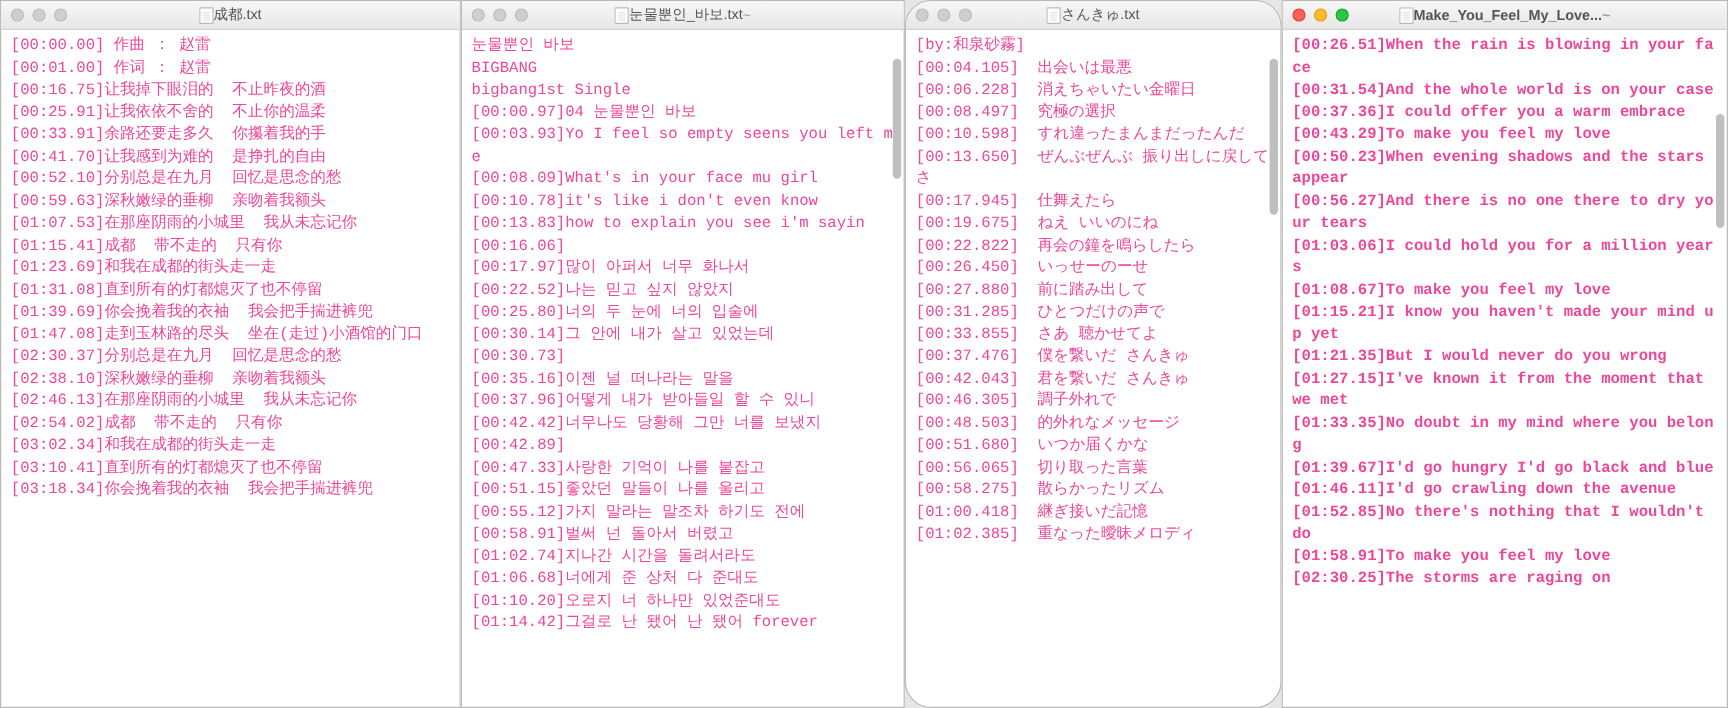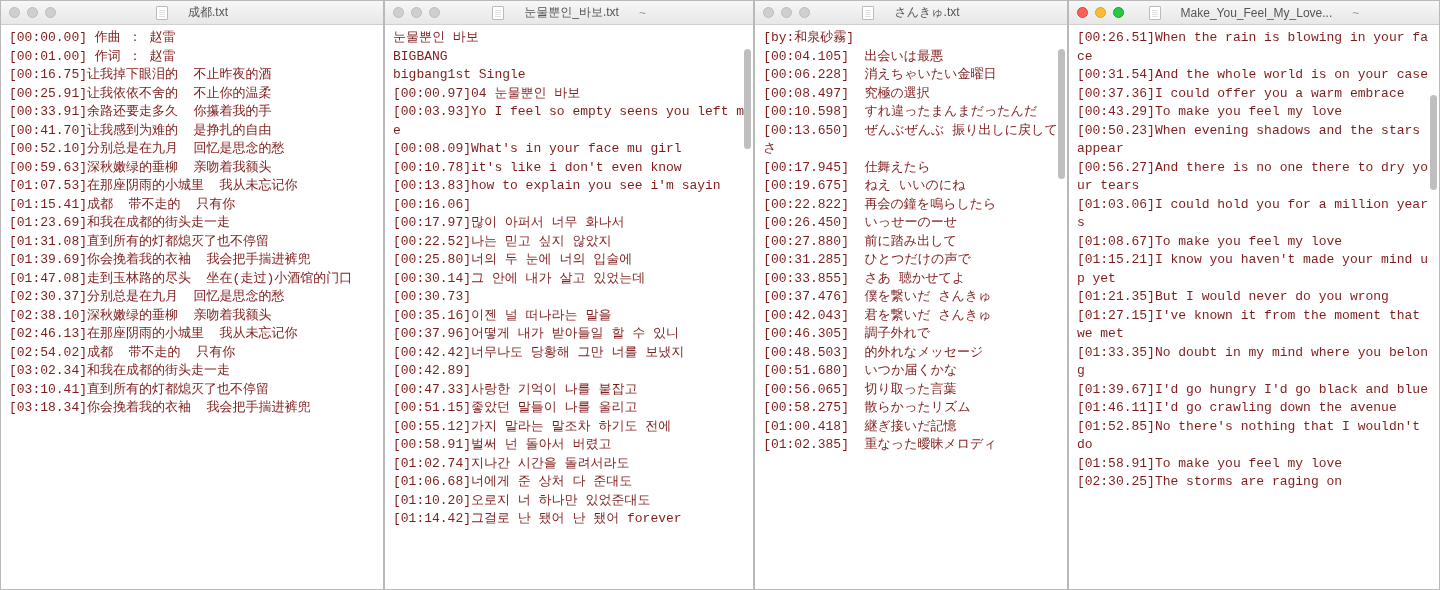--- a/index.html
+++ b/index.html
@@ -11,26 +11,26 @@
     background:#fff; height:100%; overflow:hidden; }
   .titlebar { height:24px; display:flex; align-items:center;
     background:linear-gradient(#f7f7f7,#e7e7e7); border-bottom:1px solid #d0d0d0;
     font-family:-apple-system,Helvetica,Arial,sans-serif; font-size:12px;
     color:#555; position:relative; }
   .lights { position:absolute; left:8px; display:flex; gap:7px; align-items:center; }
   .dot { width:11px; height:11px; border-radius:50%; background:#cfcfcf; border:1px solid #bdbdbd; }
   .win.focused .dot.r { background:#ff5f57; border-color:#e24238; }
   .win.focused .dot.y { background:#ffbd2e; border-color:#e1a116; }
   .win.focused .dot.g { background:#28c940; border-color:#12a62b; }
-  .titlecenter { margin:0 auto; display:flex; align-items:center; gap:20px; max-width:75%; overflow:hidden; white-space:nowrap; text-overflow:ellipsis;}
+  .titlecenter { margin:0 auto; display:flex; align-items:center; gap:0; max-width:75%; overflow:hidden; white-space:nowrap; text-overflow:ellipsis;}
   .doc-icon { width:12px; height:14px; background:#fff; border:1px solid #bbb; border-radius:1px; position:relative; flex:0 0 auto;}
   .doc-icon::after{content:"";position:absolute;top:3px;left:2px;right:2px;height:1px;background:#e1e1e1;box-shadow:0 2px 0 #e1e1e1,0 4px 0 #e1e1e1,0 6px 0 #e1e1e1;}
   .dirty { color:#9e9e9e; }
   .editor { flex:1; padding:4px 6px 4px 8px; overflow:hidden; line-height:18.5px;
-    color:#7f1d1d; white-space:pre-wrap; word-break:break-all; }
+    color:#ec4899; white-space:pre-wrap; word-break:break-all; }
   .editor .line { display:block; }
   .scrollbar { position:absolute; right:2px; width:7px; background:rgba(0,0,0,.25);
     border-radius:4px; }
 </style>
 </head>
 <body>
 
 <div class="desk" id="desk">
     <div class="win" style="width: 388px; position: relative;">
       <div class="titlebar">
@@ -55,36 +55,36 @@
         </div>
         <div class="titlecenter">
           <span class="doc-icon"></span>
           <span>눈물뿐인_바보.txt</span>
           <span class="dirty">~</span>
         </div>
       </div>
       <div class="editor"><span class="line">눈물뿐인 바보</span><span class="line">BIGBANG</span><span class="line">bigbang1st Single</span><span class="line">[00:00.97]04 눈물뿐인 바보</span><span class="line">[00:03.93]Yo I feel so empty seens you left me</span><span class="line">[00:08.09]What's in your face mu girl</span><span class="line">[00:10.78]it's like i don't even know</span><span class="line">[00:13.83]how to explain you see i'm sayin</span><span class="line">[00:16.06]</span><span class="line">[00:17.97]많이 아퍼서 너무 화나서</span><span class="line">[00:22.52]나는 믿고 싶지 않았지</span><span class="line">[00:25.80]너의 두 눈에 너의 입술에</span><span class="line">[00:30.14]그 안에 내가 살고 있었는데</span><span class="line">[00:30.73]</span><span class="line">[00:35.16]이젠 널 떠나라는 말을</span><span class="line">[00:37.96]어떻게 내가 받아들일 할 수 있니</span><span class="line">[00:42.42]너무나도 당황해 그만 너를 보냈지</span><span class="line">[00:42.89]</span><span class="line">[00:47.33]사랑한 기억이 나를 붙잡고</span><span class="line">[00:51.15]좋았던 말들이 나를 울리고</span><span class="line">[00:55.12]가지 말라는 말조차 하기도 전에</span><span class="line">[00:58.91]벌써 넌 돌아서 버렸고</span><span class="line">[01:02.74]지나간 시간을 돌려서라도</span><span class="line">[01:06.68]너에게 준 상처 다 준대도</span><span class="line">[01:10.20]오로지 너 하나만 있었준대도</span><span class="line">[01:14.42]그걸로 난 됐어 난 됐어 forever</span></div>
       <div class="scrollbar" style="top: 48px; height: 100px;"></div>
     </div>
-    <div class="win" style="width: 317px; position: relative;">
+    <div class="win" style="width: 317px; position: relative; border-radius: 22px;">
       <div class="titlebar">
         <div class="lights">
           <span class="dot r"></span>
           <span class="dot y"></span>
           <span class="dot g"></span>
         </div>
         <div class="titlecenter">
           <span class="doc-icon"></span>
           <span>さんきゅ.txt</span>
         </div>
       </div>
       <div class="editor"><span class="line">[by:和泉砂霧]</span><span class="line">[00:04.105]  出会いは最悪</span><span class="line">[00:06.228]  消えちゃいたい金曜日</span><span class="line">[00:08.497]  究極の選択</span><span class="line">[00:10.598]  すれ違ったまんまだったんだ</span><span class="line">[00:13.650]  ぜんぶぜんぶ 振り出しに戻してさ</span><span class="line">[00:17.945]  仕舞えたら</span><span class="line">[00:19.675]  ねえ いいのにね</span><span class="line">[00:22.822]  再会の鐘を鳴らしたら</span><span class="line">[00:26.450]  いっせーのーせ</span><span class="line">[00:27.880]  前に踏み出して</span><span class="line">[00:31.285]  ひとつだけの声で</span><span class="line">[00:33.855]  さあ 聴かせてよ</span><span class="line">[00:37.476]  僕を繋いだ さんきゅ</span><span class="line">[00:42.043]  君を繋いだ さんきゅ</span><span class="line">[00:46.305]  調子外れで</span><span class="line">[00:48.503]  的外れなメッセージ</span><span class="line">[00:51.680]  いつか届くかな</span><span class="line">[00:56.065]  切り取った言葉</span><span class="line">[00:58.275]  散らかったリズム</span><span class="line">[01:00.418]  継ぎ接いだ記憶</span><span class="line">[01:02.385]  重なった曖昧メロディ</span></div>
       <div class="scrollbar" style="top: 48px; height: 130px;"></div>
     </div>
-    <div class="win focused" style="width: 376px; position: relative;">
+    <div class="win focused" style="width: 376px; position: relative; font-weight: bold;">
       <div class="titlebar">
         <div class="lights">
           <span class="dot r"></span>
           <span class="dot y"></span>
           <span class="dot g"></span>
         </div>
         <div class="titlecenter">
           <span class="doc-icon"></span>
           <span>Make_You_Feel_My_Love...</span>
           <span class="dirty">~</span>

